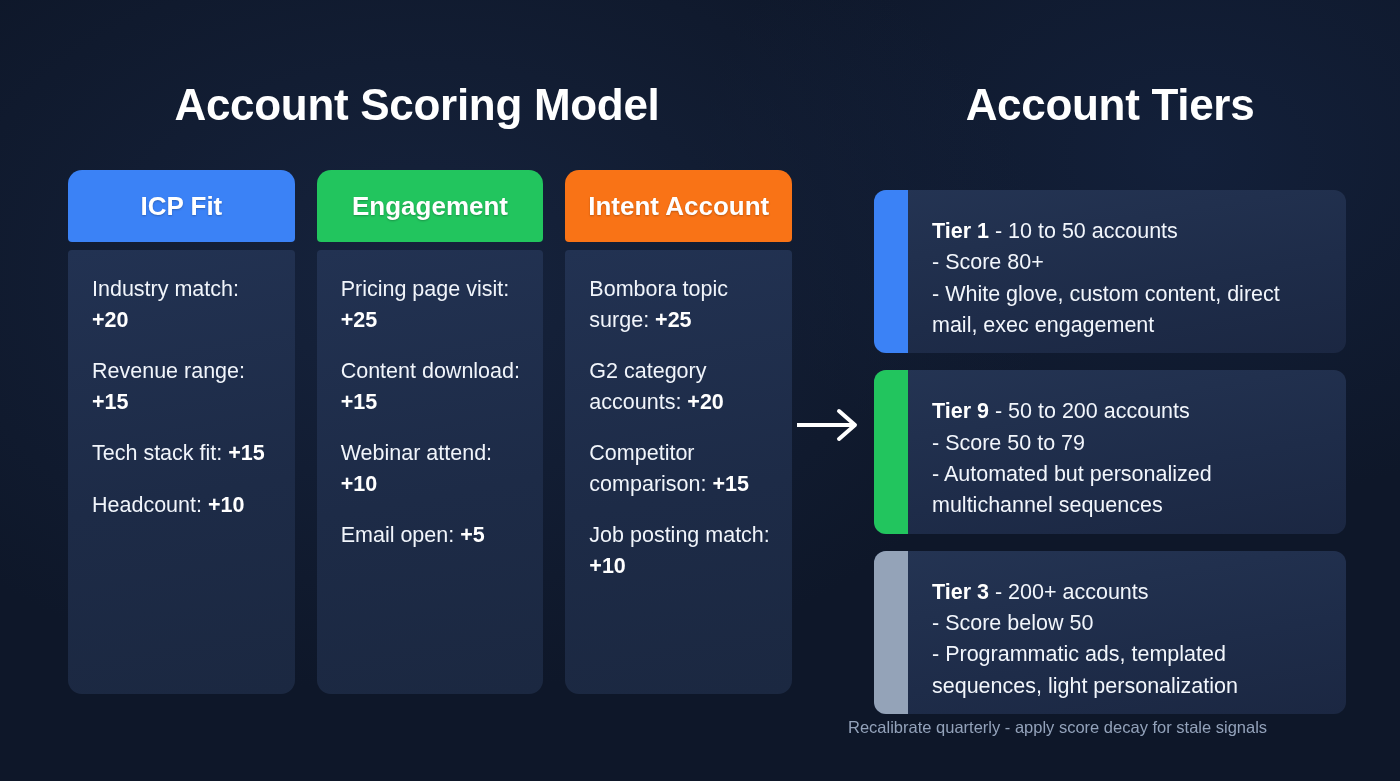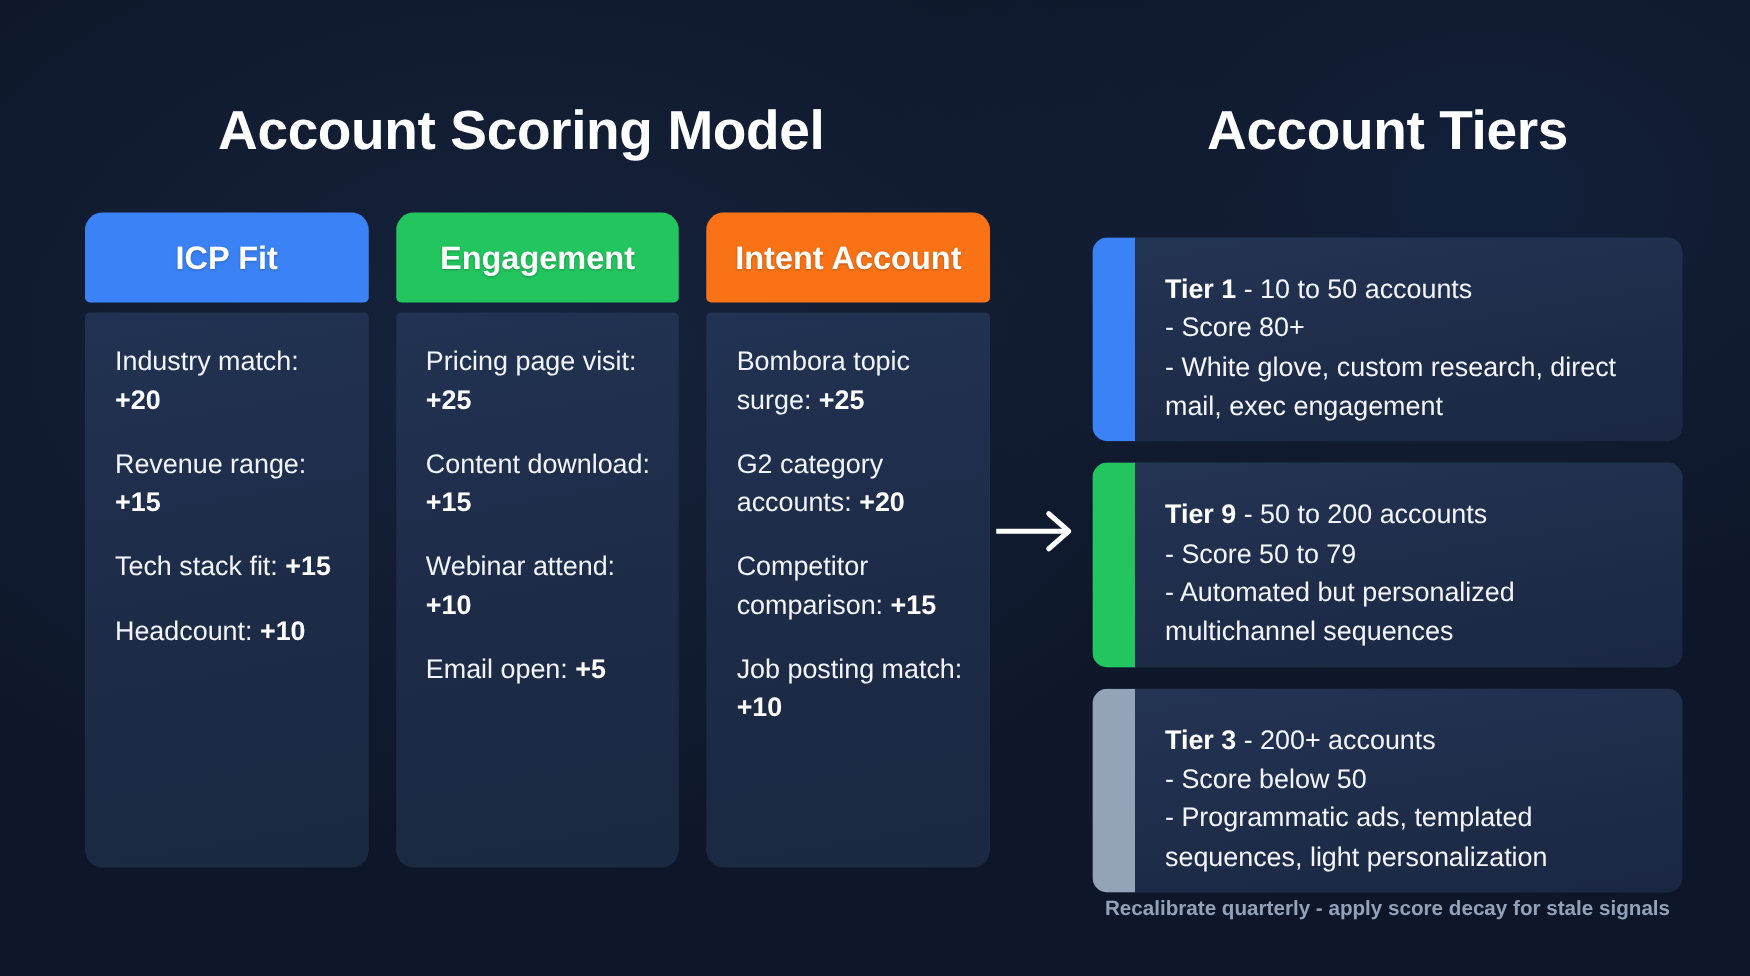--- a/index.html
+++ b/index.html
@@ -120,28 +120,27 @@
   .tier-line {
     font-size: 21.5px;
     line-height: 1.46;
     color: #f2f6fc;
   }
   .tier-line b { font-weight: bold; color: #ffffff; }
 
   
   .footer {
     position: absolute;
-    left: 874px;
+    left: 848px;
     top: 718px;
     width: 472px;
-    text-align: center;
+    text-align: left;
     font-size: 16.5px;
     color: #93a2ba;
     white-space: nowrap;
-    font-weight: bold;
   }
 </style>
 </head>
 <body>
 
 <div class="title" id="title-left">Account Scoring Model</div>
 
 <div class="title" id="title-right">Account Tiers</div>
 
 <div class="columns" id="columns-root">
@@ -180,21 +179,21 @@
     <polyline points="44,6 60,20 44,34" fill="none" stroke="#ffffff" stroke-width="4" stroke-linecap="round" stroke-linejoin="round"></polyline>
   </svg>
 </div>
 
 <div class="tiers" id="tiers-root">
     <div class="tier">
       <div class="tier-accent" style="background: rgb(59, 130, 246);"></div>
       <div class="tier-body">
         <div class="tier-line"><b>Tier 1</b><span> - 10 to 50 accounts</span></div>
         <div class="tier-line">- Score 80+</div>
-        <div class="tier-line">- White glove, custom research, direct mail, exec engagement</div>
+        <div class="tier-line">- White glove, custom content, direct mail, exec engagement</div>
       </div>
     </div>
     <div class="tier">
       <div class="tier-accent" style="background: rgb(34, 197, 94);"></div>
       <div class="tier-body">
         <div class="tier-line"><b>Tier 9</b><span> - 50 to 200 accounts</span></div>
         <div class="tier-line">- Score 50 to 79</div>
         <div class="tier-line">- Automated but personalized multichannel sequences</div>
       </div>
     </div>

